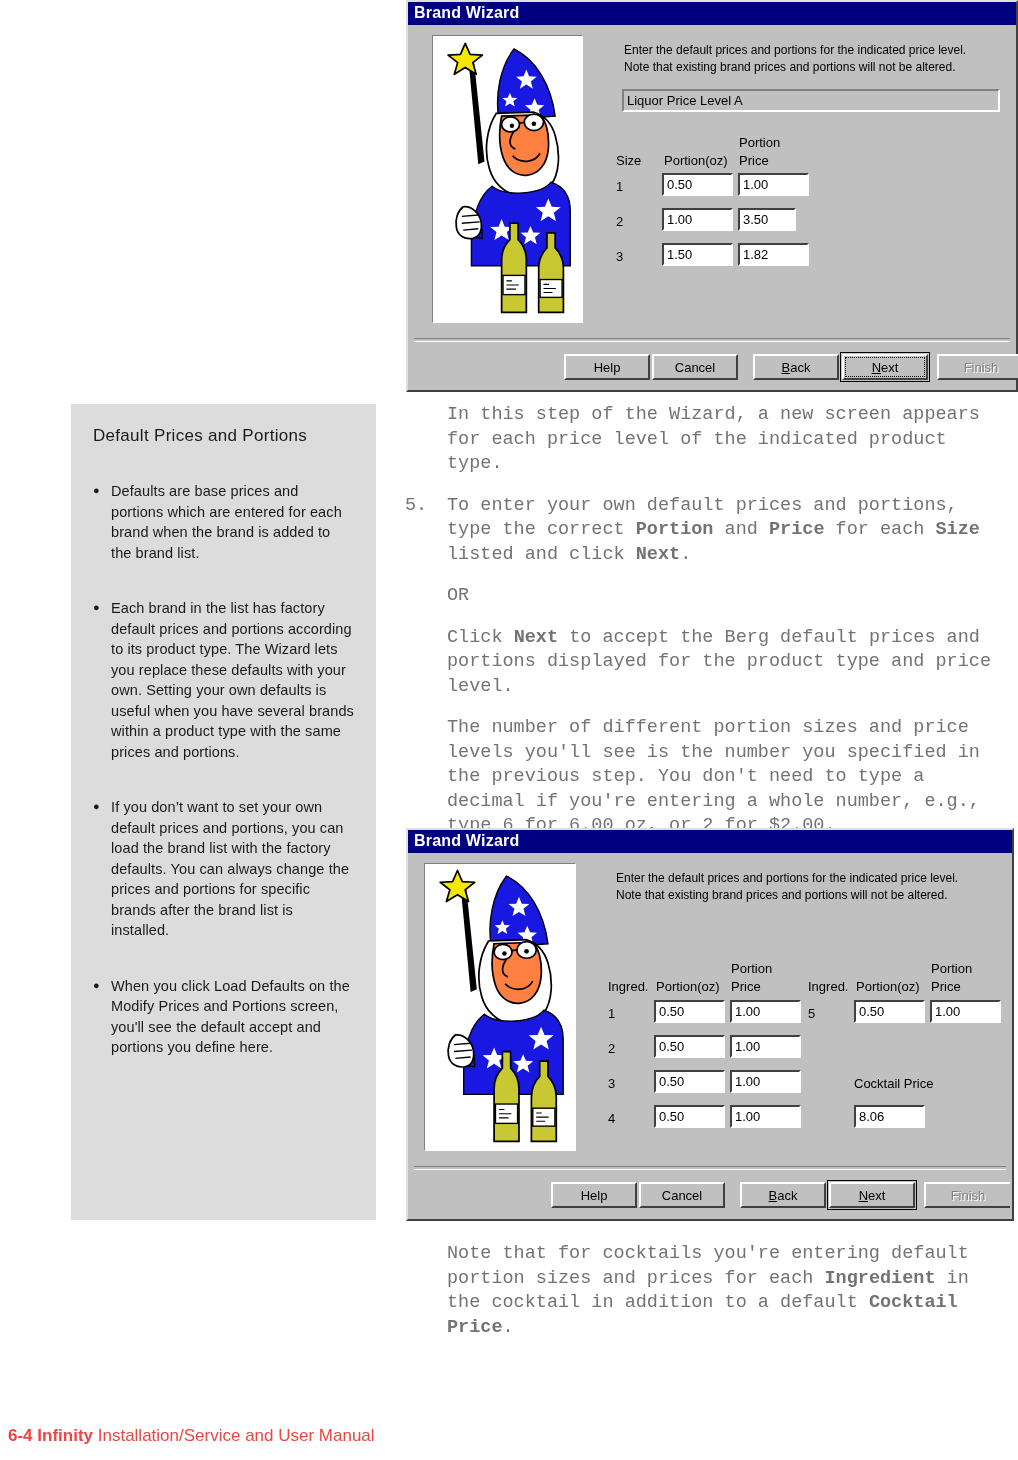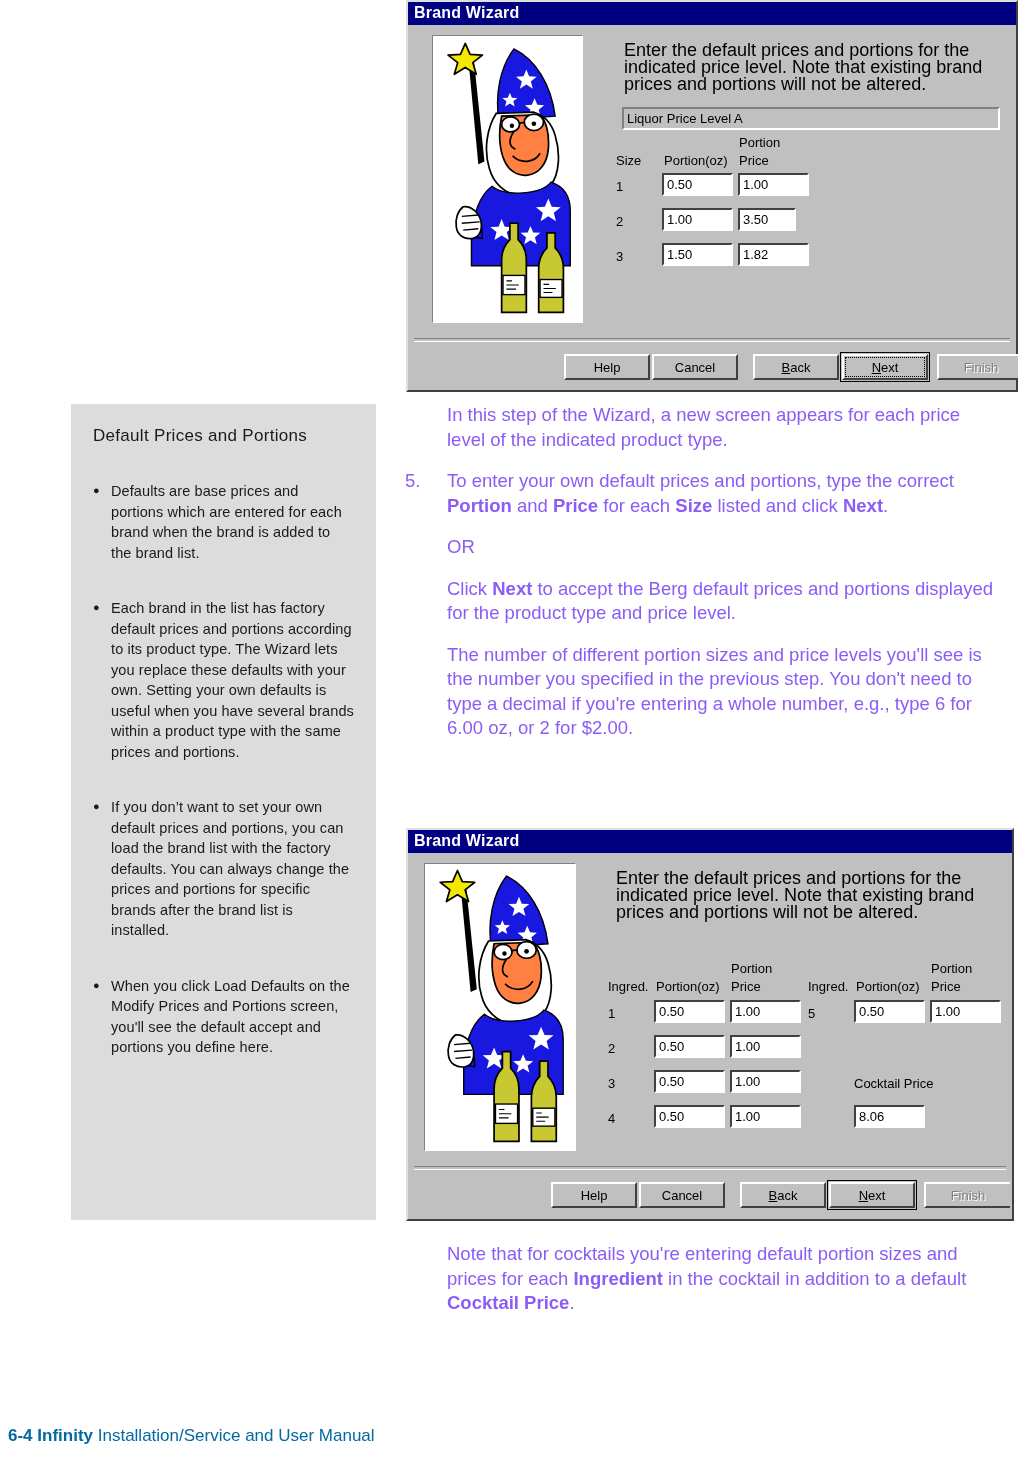--- a/index.html
+++ b/index.html
@@ -58,21 +58,21 @@
     border-left: 1px solid #808080;
     border-right: 1px solid #ffffff;
     border-bottom: 1px solid #ffffff;
     box-sizing: border-box;
     overflow: hidden;
   }
   .wiz-frame svg { display: block; }
 
   .dlg-instructions {
     position: absolute;
-    font-size: 18px;
+    font-size: 12px;
     line-height: 17px;
     color: #000000;
   }
 
   
   .level-field {
     position: absolute;
     background: #c0c0c0;
     border-top: 2px solid #808080;
     border-left: 2px solid #808080;
@@ -197,44 +197,44 @@
   .sidebar li::before {
     content: "\25CF";
     position: absolute;
     left: 0;
     top: -1px;
     font-size: 11px;
   }
 
   .body-col {
     position: absolute;
-    font-family: Liberation Sans, sans-serif;
+    font-family: Liberation Mono, monospace;
     font-size: 18.5px;
     line-height: 24.5px;
-    color: #8b5cf6;
+    color: #737373;
   }
   .body-col p { margin: 0 0 17px 0; }
   .body-col p:last-child { margin-bottom: 0; }
   .numbered {
     position: relative;
     padding-left: 0;
   }
   .num-marker {
     position: absolute;
     left: -42px;
     top: 0;
   }
 
   .footer {
     position: absolute;
     left: 0;
     bottom: 14px;
     font-family: "Liberation Sans", sans-serif;
     font-size: 17px;
-    color: #0369a1;
+    color: #ef4444;
   }
   .footer b { font-weight: bold; }
 </style>
 </head>
 <body>
 
 <svg width="0" height="0" style="position:absolute" aria-hidden="true">
   <defs>
     <g id="wizard-art">
 
@@ -299,21 +299,21 @@
   <div class="dlg-body" style="height:365px;">
 
     <div class="wiz-frame" style="left:24px; top:10px; width:151px; height:288px;">
       <svg width="151" height="288" viewBox="0 0 220 410">
         <use href="#wizard-art"></use>
       </svg>
     </div>
 
     <div class="dlg-instructions" style="left:216px; top:17px; width:360px;">Enter the default prices and portions for the indicated price level. Note that existing brand prices and portions will not be altered.</div>
 
-    <div class="level-field" style="left:214px; top:82px; width:378px; height:23px;">Liquor Price Level A</div>
+    <div class="level-field" style="left:214px; top:64px; width:378px; height:23px;">Liquor Price Level A</div>
 
     <div class="col-head" style="left:331px; top:110px;">Portion</div>
     <div class="col-head" style="left:208px; top:128px;">Size</div>
     <div class="col-head" style="left:256px; top:128px;">Portion(oz)</div>
     <div class="col-head" style="left:331px; top:128px;">Price</div>
 
     <div class="row-num" style="left:208px; top:154px;">1</div>
     <div class="txtbox" style="left:254px; top:148px; width:71px; height:23px;">0.50</div>
     <div class="txtbox" style="left:330px; top:148px; width:71px; height:23px;">1.00</div>
 

